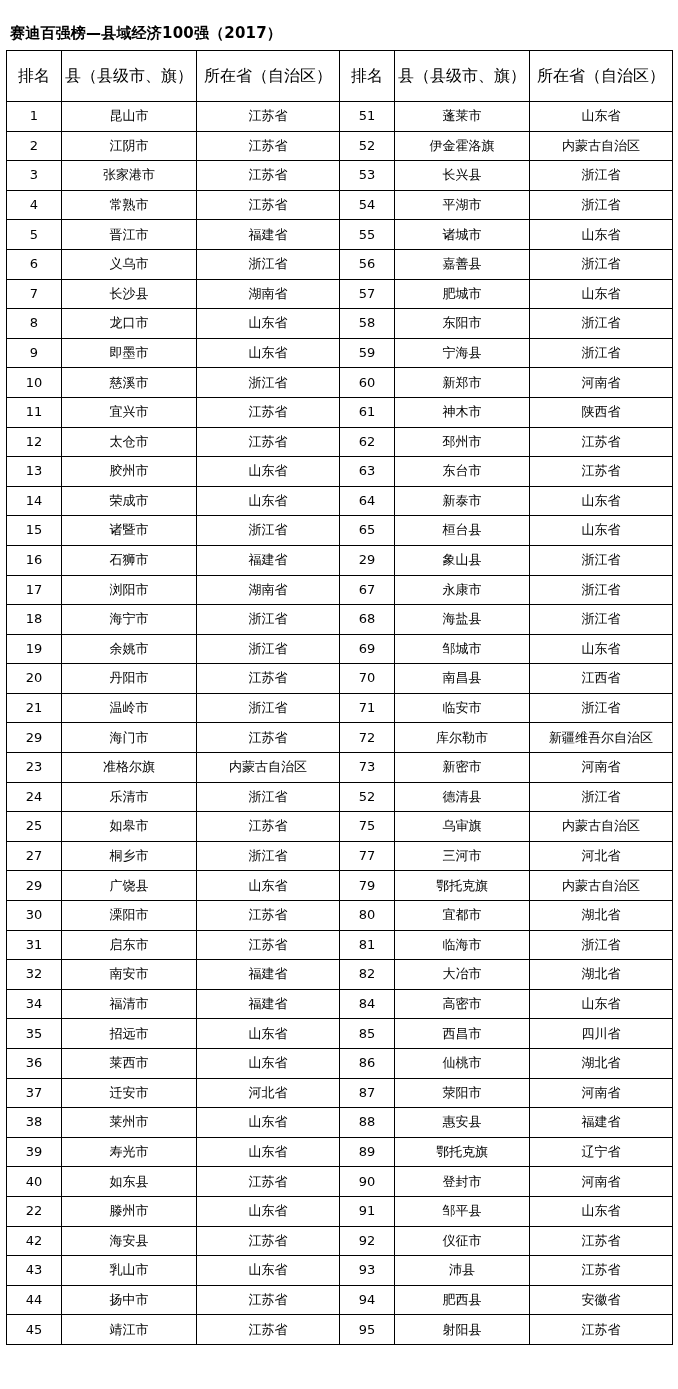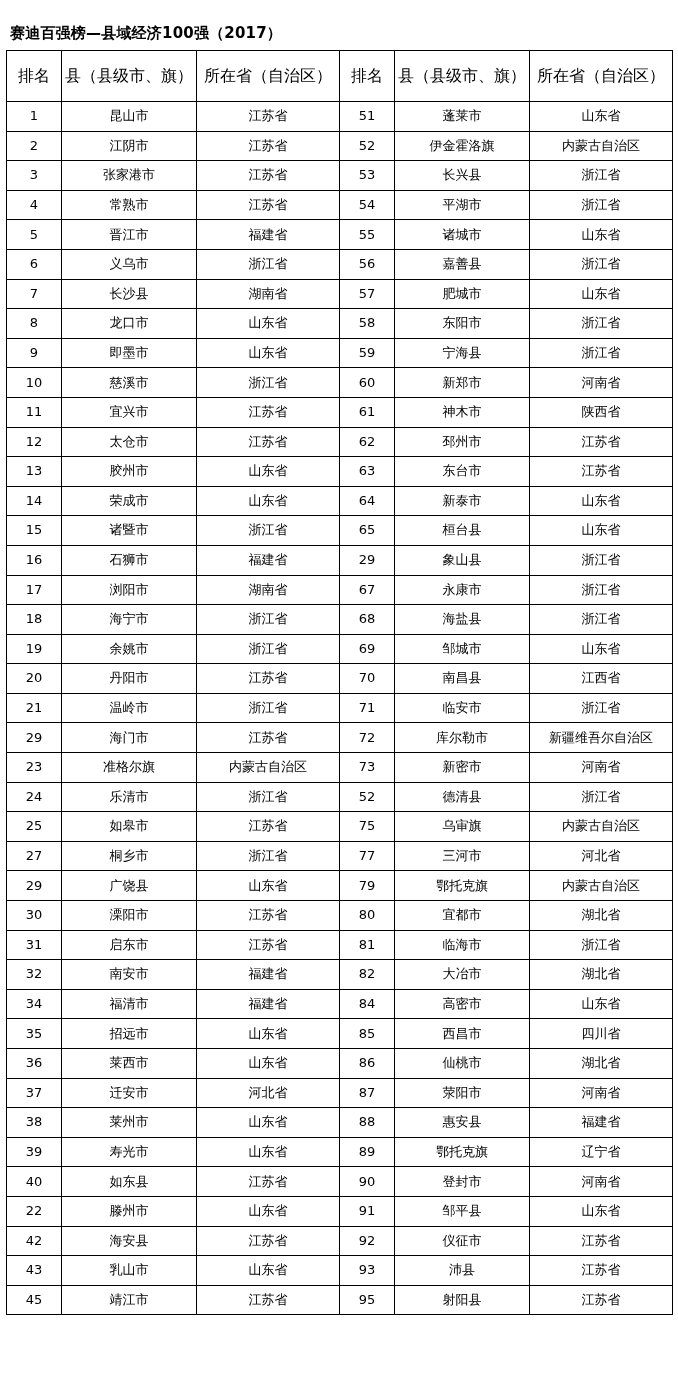--- a/index.html
+++ b/index.html
@@ -394,20 +394,28 @@
         </tr>
         <tr>
           <td>43</td>
           <td>乳山市</td>
           <td>山东省</td>
           <td>93</td>
           <td>沛县</td>
           <td>江苏省</td>
         </tr>
         <tr>
+          <td>44</td>
+          <td>扬中市</td>
+          <td>江苏省</td>
+          <td>94</td>
+          <td>肥西县</td>
+          <td>安徽省</td>
+        </tr>
+        <tr>
           <td>45</td>
           <td>靖江市</td>
           <td>江苏省</td>
           <td>95</td>
           <td>射阳县</td>
           <td>江苏省</td>
         </tr>
       </tbody>
   </table>
 

